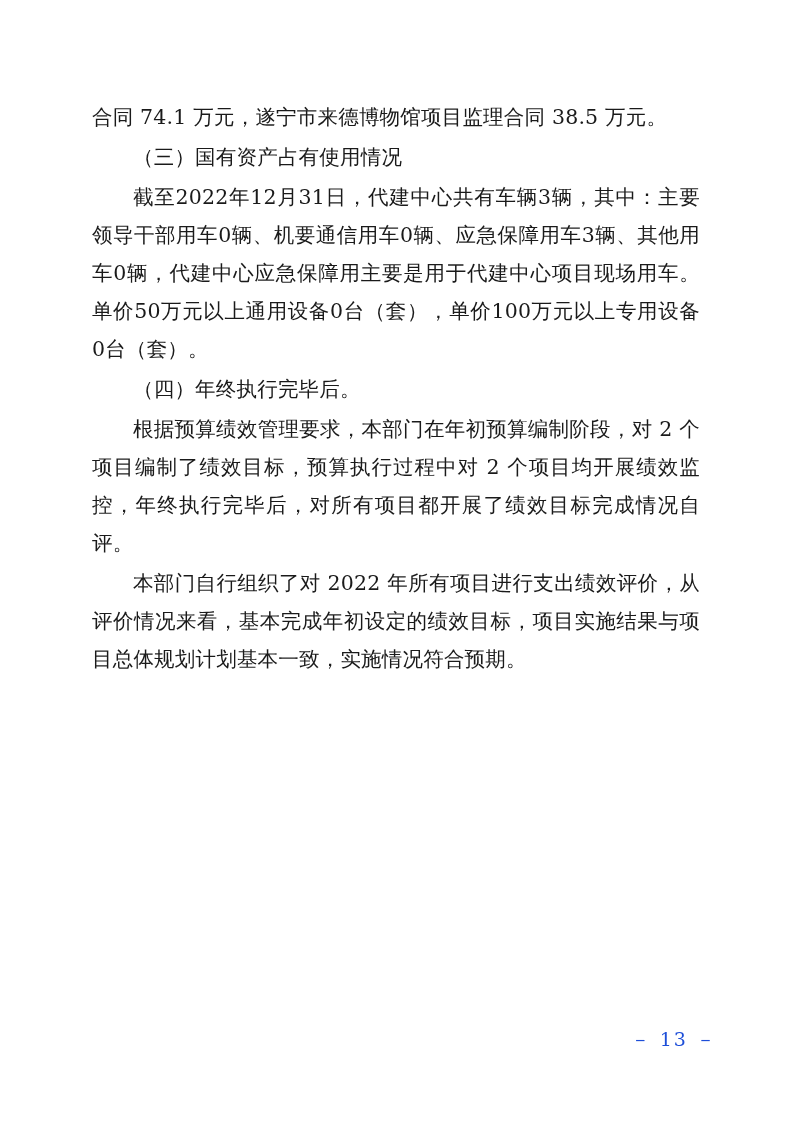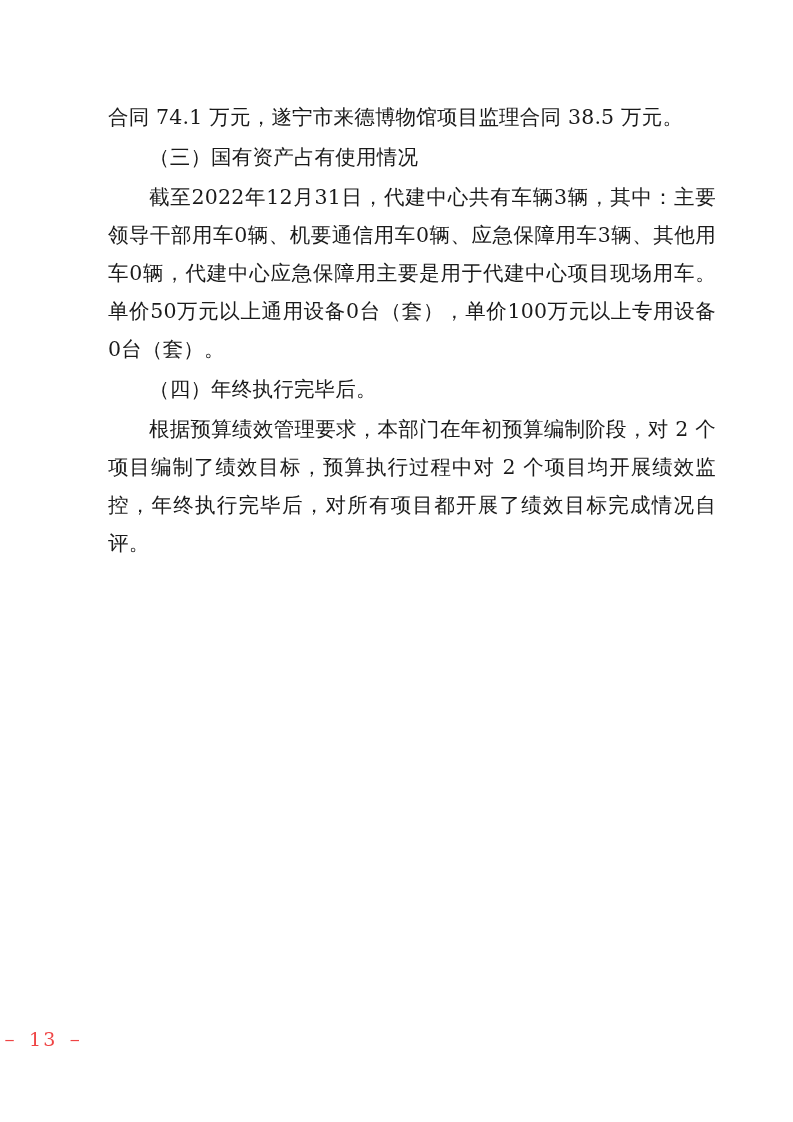--- a/index.html
+++ b/index.html
@@ -18,21 +18,21 @@
     position: absolute;
     left: 0;
     top: 0;
     width: 793px;
     height: 1122px;
     background: #ffffff;
     overflow: hidden;
   }
   .content {
     position: absolute;
-    left: 108px;
+    left: 92px;
     top: 98px;
     width: 608px;
   }
   p {
     margin: 0 0 2px 0;
     font-size: 20.5px;
     line-height: 38px;
     text-align: justify;
     text-justify: inter-ideograph;
     letter-spacing: 0.2px;
@@ -43,32 +43,33 @@
   .heading {
     text-indent: 41px;
     font-weight: normal;
     font-family: "DejaVu Serif", "Liberation Serif", serif;
   }
   .footer {
     position: absolute;
     left: 0;
     top: 1027px;
     width: 717px;
-    text-align: left;
+    text-align: right;
     font-size: 19px;
     font-family: "DejaVu Serif", "Liberation Serif", serif;
     letter-spacing: 2px;
-    color: #ef4444;
+    color: #1d4ed8;
   }
 </style>
 </head>
 <body>
 
 <div class="page">
   <div class="content">
     <p class="plain">合同 74.1 万元，遂宁市来德博物馆项目监理合同 38.5 万元。</p>
     <p class="heading">（三）国有资产占有使用情况</p>
     <p class="indent">截至2022年12月31日，代建中心共有车辆3辆，其中：主要领导干部用车0辆、机要通信用车0辆、应急保障用车3辆、其他用车0辆，代建中心应急保障用主要是用于代建中心项目现场用车。单价50万元以上通用设备0台（套），单价100万元以上专用设备0台（套）。</p>
     <p class="heading">（四）年终执行完毕后。</p>
     <p class="indent">根据预算绩效管理要求，本部门在年初预算编制阶段，对 2 个项目编制了绩效目标，预算执行过程中对 2 个项目均开展绩效监控，年终执行完毕后，对所有项目都开展了绩效目标完成情况自评。</p>
+    <p class="indent">本部门自行组织了对 2022 年所有项目进行支出绩效评价，从评价情况来看，基本完成年初设定的绩效目标，项目实施结果与项目总体规划计划基本一致，实施情况符合预期。</p>
   </div>
   <div class="footer">－ 13 －</div>
 </div>
 
 </body></html>

